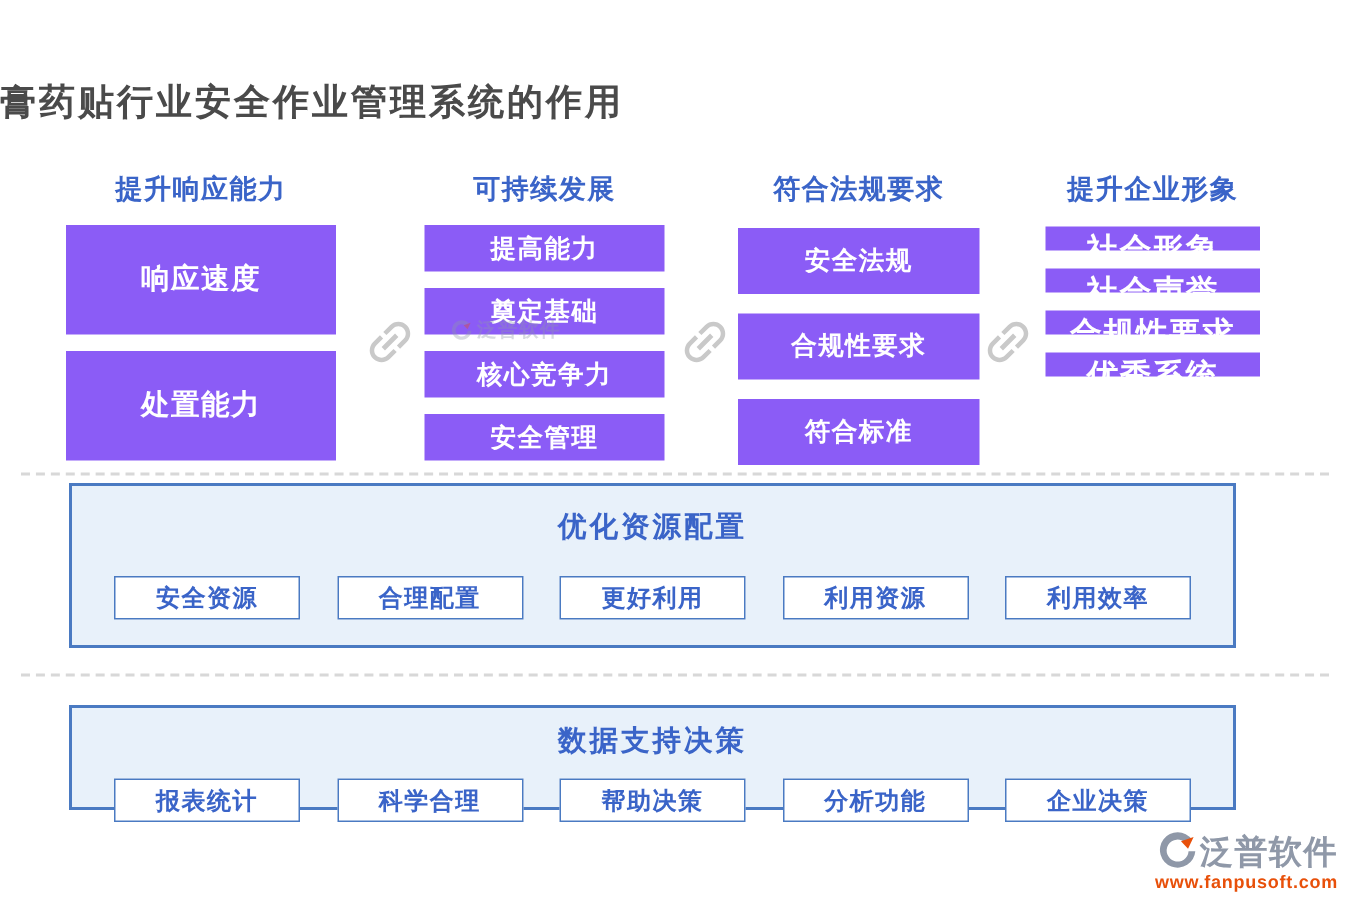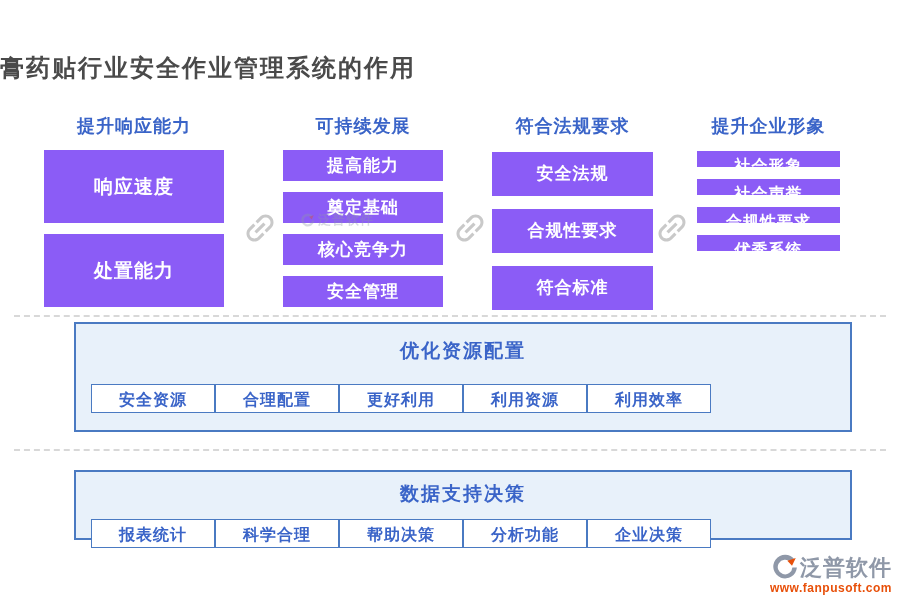--- a/index.html
+++ b/index.html
@@ -25,47 +25,47 @@
   .node{
     background:#8b5cf6;color:#ffffff;font-weight:bold;letter-spacing:1px;
   }
   .col1{left:44px;width:180px;}
   .col1 .node{height:73px;line-height:73px;margin-top:11px;font-size:19px;}
   .col2{left:283px;width:160px;}
   .col2 .node{height:31px;line-height:31px;margin-top:11px;font-size:17px;}
   .col3{left:492px;width:161px;}
   .col3 .node{height:44px;line-height:44px;margin-top:13px;font-size:17px;}
   .col4{left:697px;width:143px;}
-  .col4 .node{height:16px;line-height:30px;margin-top:12px;font-size:16px;}
+  .col4 .node{height:16px;line-height:30px;margin-top:12px;font-size:21px;}
   .col .node:first-of-type{margin-top:0;}
 
   
   .chain{position:absolute;top:209px;width:38px;height:38px;}
   .chain-1{left:241px;}
   .chain-2{left:451px;}
   .chain-3{left:653px;}
 
   
   .dash{position:absolute;left:14px;right:14px;height:0;border-top:2px dashed #d8d8d8;}
   .dash-1{top:315px;}
   .dash-2{top:449px;}
 
   
   .panel{
-    position:absolute;left:74px;width:778px;
+    position:absolute;left:46px;width:778px;
     background:#e8f1fa;border:2px solid #4a7ac2;box-sizing:border-box;
   }
   .panel-1{top:322px;height:110px;}
   .panel-2{top:470px;height:70px;}
   .panel-title{
     text-align:center;font-size:19px;font-weight:bold;color:#3a64c8;letter-spacing:2px;
   }
   .panel-1 .panel-title{padding-top:14px;}
   .panel-2 .panel-title{padding-top:9px;}
-  .panel-buttons{display:flex;justify-content:flex-start;padding:0 15px;}
+  .panel-buttons{display:flex;justify-content:space-between;padding:0 28px;}
   .panel-1 .panel-buttons{margin-top:20px;}
   .panel-2 .panel-buttons{margin-top:12px;}
   .chip{
     width:124px;height:29px;line-height:29px;box-sizing:border-box;
     background:#ffffff;border:1.5px solid #4a7ac2;text-align:center;
     font-size:16px;font-weight:bold;color:#3a64c8;letter-spacing:1px;
   }
 
   
   .watermark{

